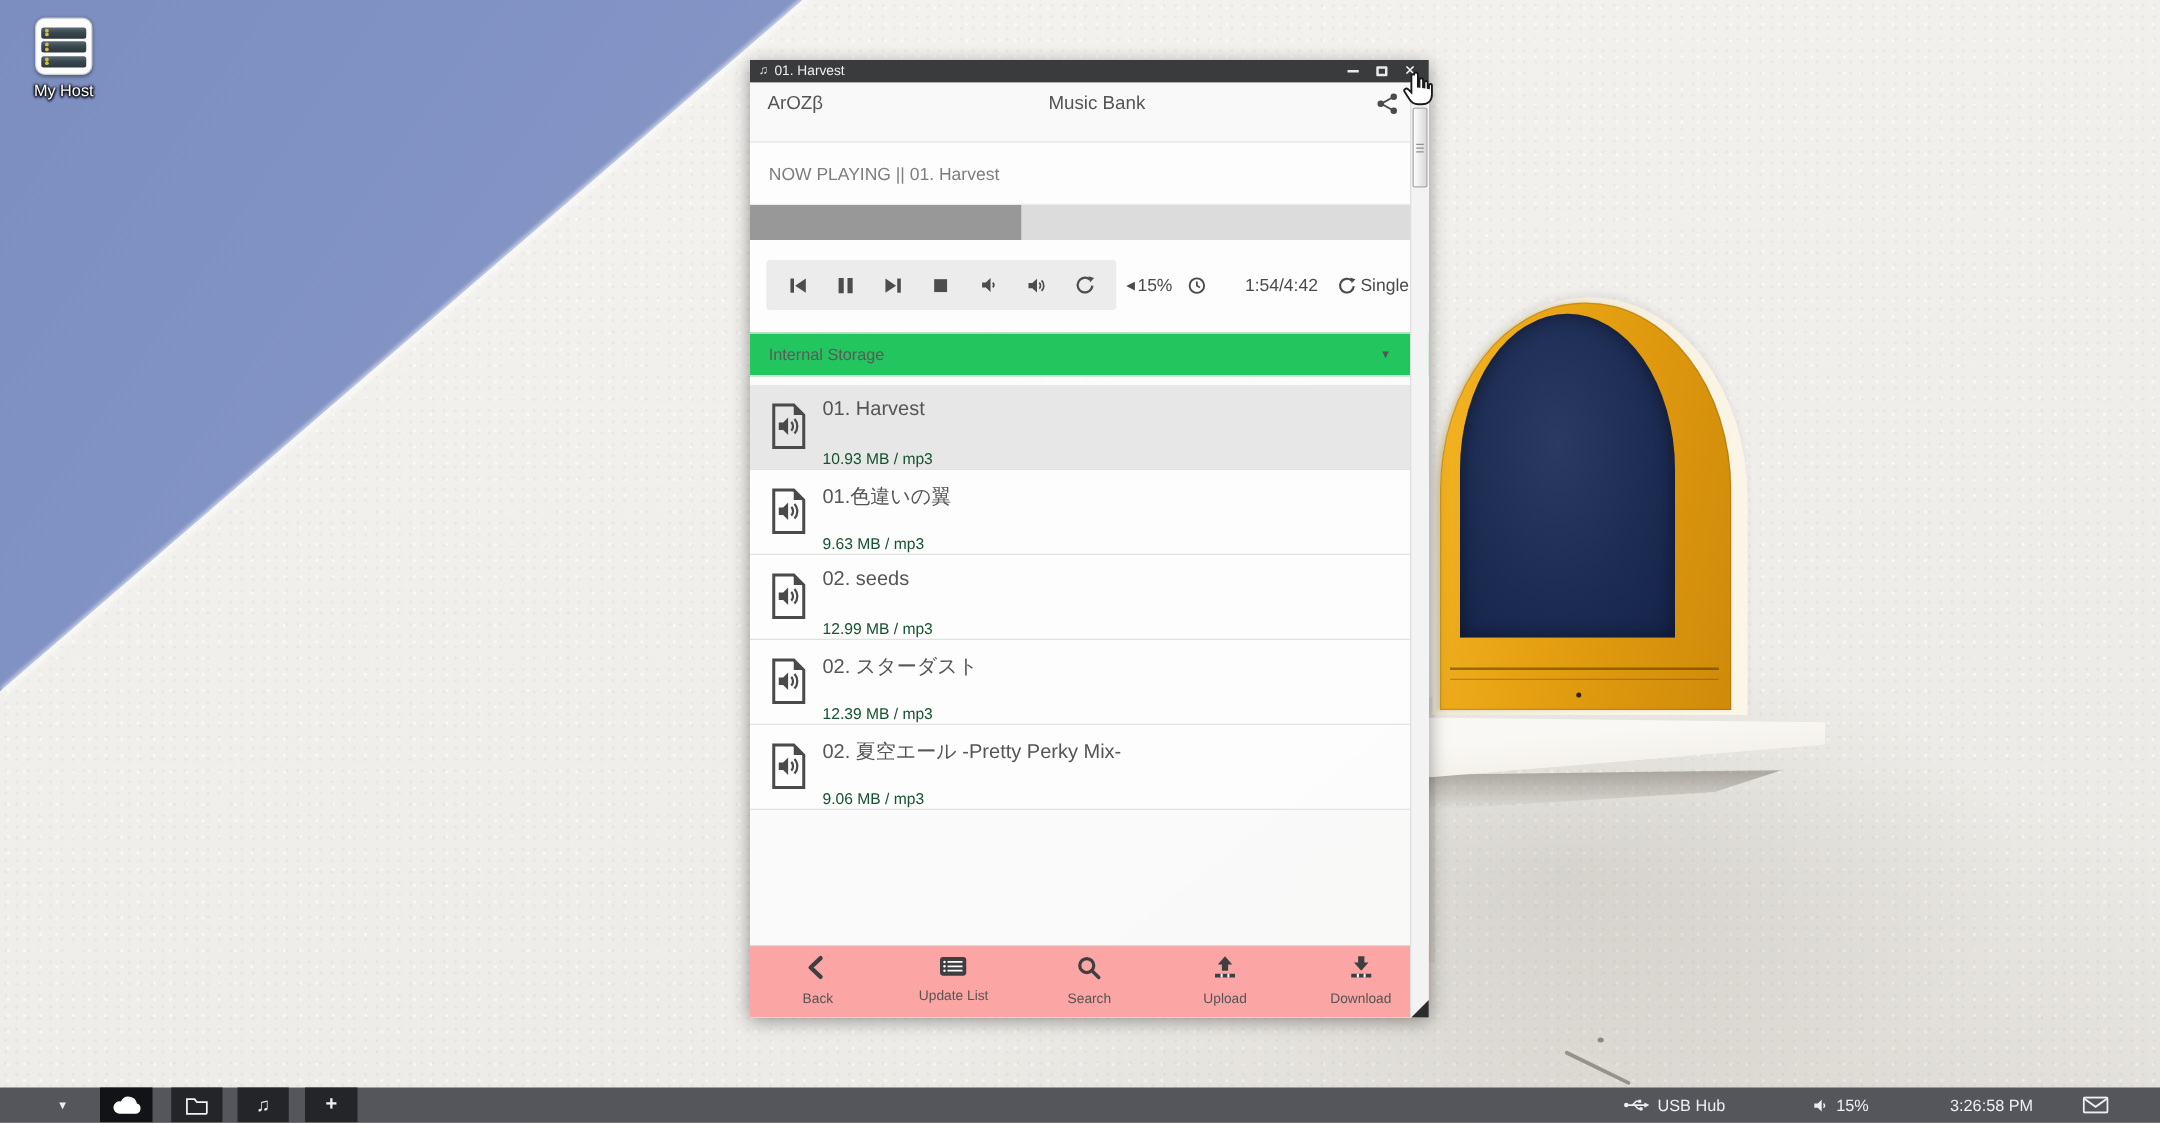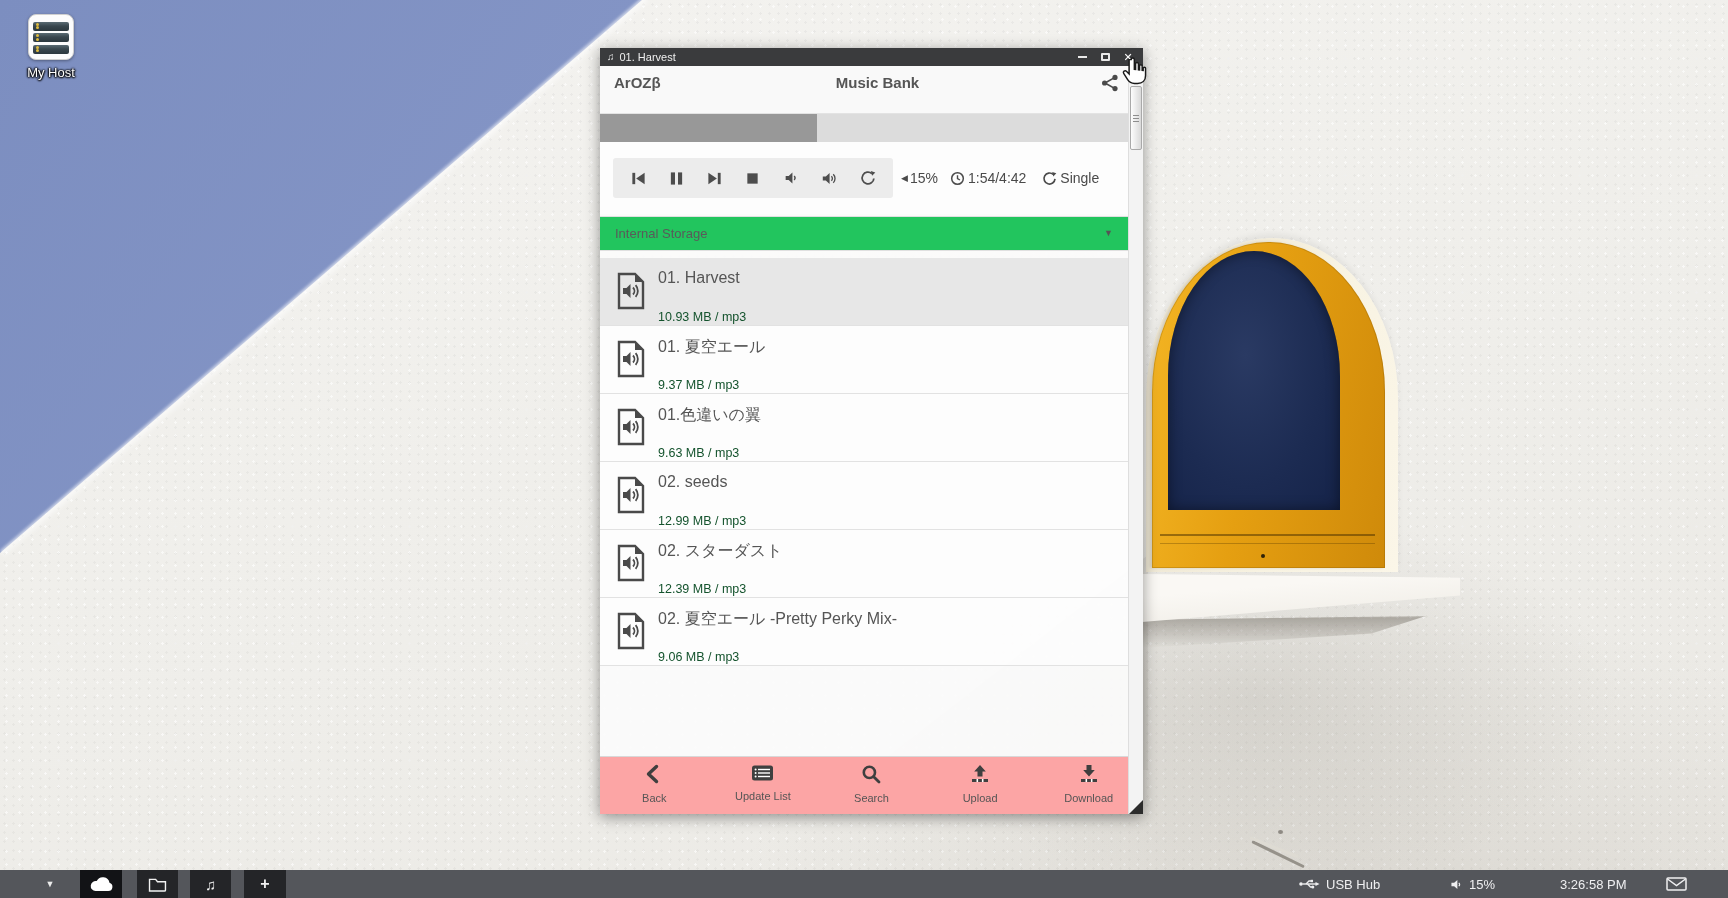--- a/index.html
+++ b/index.html
@@ -69,37 +69,37 @@
   .ptitle{position:absolute;left:0;top:0;right:0;height:18px;background:#3a3b3d;display:flex;align-items:center;}
   .ptitle-note{color:#e8e8e8;font-size:10px;margin:0 5px 0 7px;line-height:18px;}
   .ptitle-text{color:#efefef;font-size:11px;line-height:18px;}
   .win-btn{position:absolute;top:0;height:18px;width:18px;display:flex;align-items:center;justify-content:center;cursor:pointer;}
   .btn-min{right:52px;} .btn-max{right:29px;} .btn-close{right:6px;}
   .min-bar{width:9px;height:2px;background:#e9e9e9;}
   .max-box{width:9px;height:8px;border:2px solid #e9e9e9;border-radius:1px;}
   .close-x{color:#fff;font-size:11px;font-weight:bold;line-height:18px;}
 
   .pbody{position:absolute;left:0;top:18px;right:0;bottom:0;overflow:hidden;}
-  .phead{height:48px;border-bottom:1px solid #e3e3e3;position:relative;background:rgba(248,248,248,0.9);font-weight:bold;}
+  .phead{height:48px;border-bottom:1px solid #e3e3e3;position:relative;background:rgba(248,248,248,0.9);}
   .brand{position:absolute;left:14px;top:0;line-height:34px;font-size:15px;color:#555;}
   .app-title{position:absolute;left:12px;right:0;top:0;text-align:center;line-height:34px;font-size:15px;color:#555;}
   .share{position:absolute;right:24px;top:8px;width:18px;height:18px;cursor:pointer;}
 
   .nowplaying{height:50px;line-height:50px;font-size:14px;color:#7d7d7d;padding-left:15px;border-bottom:1px solid #ececec;background:rgba(253,253,253,0.9);}
   .progress{height:28px;background:#dcdcdc;position:relative;cursor:pointer;}
   .progress-fill{position:absolute;left:0;top:0;bottom:0;background:#989898;}
 
   .controls{height:72px;background:rgba(253,253,253,0.92);display:flex;align-items:center;position:relative;}
   .ctrl-panel{margin-left:13px;width:280px;height:40px;background:#ececec;border-radius:3px;
     display:flex;align-items:center;justify-content:space-around;padding:0 6px;}
   .ctrl-btn{width:26px;height:26px;display:flex;align-items:center;justify-content:center;cursor:pointer;}
   .ctrl-txt{display:flex;align-items:center;font-size:14px;color:#4a4a4a;white-space:nowrap;}
   .vol-label{margin-left:8px;}
   .vol-marker{font-size:9px;margin-right:2px;color:#4a4a4a;}
-  .time-label{margin-left:12px;}
+  .time-label{margin-left:12px;gap:28px;}
   .mode-label{margin-left:16px;cursor:pointer;}
   .icon-gap{margin-right:3px;display:flex;align-items:center;}
 
   .storage{margin-top:2px;height:35px;background:#22c55e;border-top:1px solid #e0e0e0;border-bottom:1px solid #e0e0e0;
     position:relative;cursor:pointer;}
   .storage-text{position:absolute;left:15px;top:0;line-height:33px;font-size:13px;color:#5a5a5a;}
   .storage-caret{position:absolute;right:30px;top:0;line-height:33px;font-size:9px;color:#555;}
 
   .tracklist{margin-top:7px;list-style:none;padding:0;}
   .trk{position:relative;height:68px;border-bottom:1px solid #e2e2e2;background:rgba(255,255,255,0.55);cursor:pointer;}
@@ -192,20 +192,21 @@
           <svg width="18" height="18" viewBox="0 0 18 18">
             <line x1="4" y1="9" x2="14" y2="3.4" stroke="#4a4a4a" stroke-width="1.6"></line>
             <line x1="4" y1="9" x2="14" y2="14.6" stroke="#4a4a4a" stroke-width="1.6"></line>
             <circle cx="14" cy="3.4" r="2.6" fill="#4a4a4a"></circle>
             <circle cx="3.6" cy="9" r="2.6" fill="#4a4a4a"></circle>
             <circle cx="14" cy="14.6" r="2.6" fill="#4a4a4a"></circle>
           </svg>
         </span>
       </div>
 
+      <div class="nowplaying">NOW PLAYING || 01. Harvest</div>
 
       <div class="progress">
         <div class="progress-fill" style="width: 40%;"></div>
       </div>
 
       <div class="controls">
         <div class="ctrl-panel">
           <span class="ctrl-btn">
             <svg width="17" height="17" viewBox="0 0 18 18">
                 <rect x="2.5" y="3" width="3" height="12" fill="#4d4d4d"></rect>
@@ -280,30 +281,20 @@
       <ul class="tracklist">
         <li class="trk selected">
           <span class="trk-icon"><svg width="30" height="38" viewBox="0 0 30 38">
                 <path d="M3 2 h16 l8 8 v26 H3 z" fill="none" stroke="#4a4a4a" stroke-width="2.4"></path>
                 <path d="M19 2 l8 8 h-8 z" fill="#4a4a4a"></path>
                 <polygon points="7,16 10.5,16 14.5,12 14.5,26 10.5,22 7,22" fill="#4a4a4a"></polygon>
                 <path d="M17 15.5 a5 5 0 0 1 0 7 M19.6 13.2 a8.6 8.6 0 0 1 0 11.6" fill="none" stroke="#4a4a4a" stroke-width="1.8"></path>
               </svg></span>
           <span class="trk-title">01. Harvest</span>
           <span class="trk-meta">10.93 MB / mp3</span>
-        </li>
-        <li class="trk">
-          <span class="trk-icon"><svg width="30" height="38" viewBox="0 0 30 38">
-                <path d="M3 2 h16 l8 8 v26 H3 z" fill="none" stroke="#4a4a4a" stroke-width="2.4"></path>
-                <path d="M19 2 l8 8 h-8 z" fill="#4a4a4a"></path>
-                <polygon points="7,16 10.5,16 14.5,12 14.5,26 10.5,22 7,22" fill="#4a4a4a"></polygon>
-                <path d="M17 15.5 a5 5 0 0 1 0 7 M19.6 13.2 a8.6 8.6 0 0 1 0 11.6" fill="none" stroke="#4a4a4a" stroke-width="1.8"></path>
-              </svg></span>
-          <span class="trk-title">01. 夏空エール</span>
-          <span class="trk-meta">9.37 MB / mp3</span>
         </li>
         <li class="trk">
           <span class="trk-icon"><svg width="30" height="38" viewBox="0 0 30 38">
                 <path d="M3 2 h16 l8 8 v26 H3 z" fill="none" stroke="#4a4a4a" stroke-width="2.4"></path>
                 <path d="M19 2 l8 8 h-8 z" fill="#4a4a4a"></path>
                 <polygon points="7,16 10.5,16 14.5,12 14.5,26 10.5,22 7,22" fill="#4a4a4a"></polygon>
                 <path d="M17 15.5 a5 5 0 0 1 0 7 M19.6 13.2 a8.6 8.6 0 0 1 0 11.6" fill="none" stroke="#4a4a4a" stroke-width="1.8"></path>
               </svg></span>
           <span class="trk-title">01.色違いの翼</span>
           <span class="trk-meta">9.63 MB / mp3</span>

